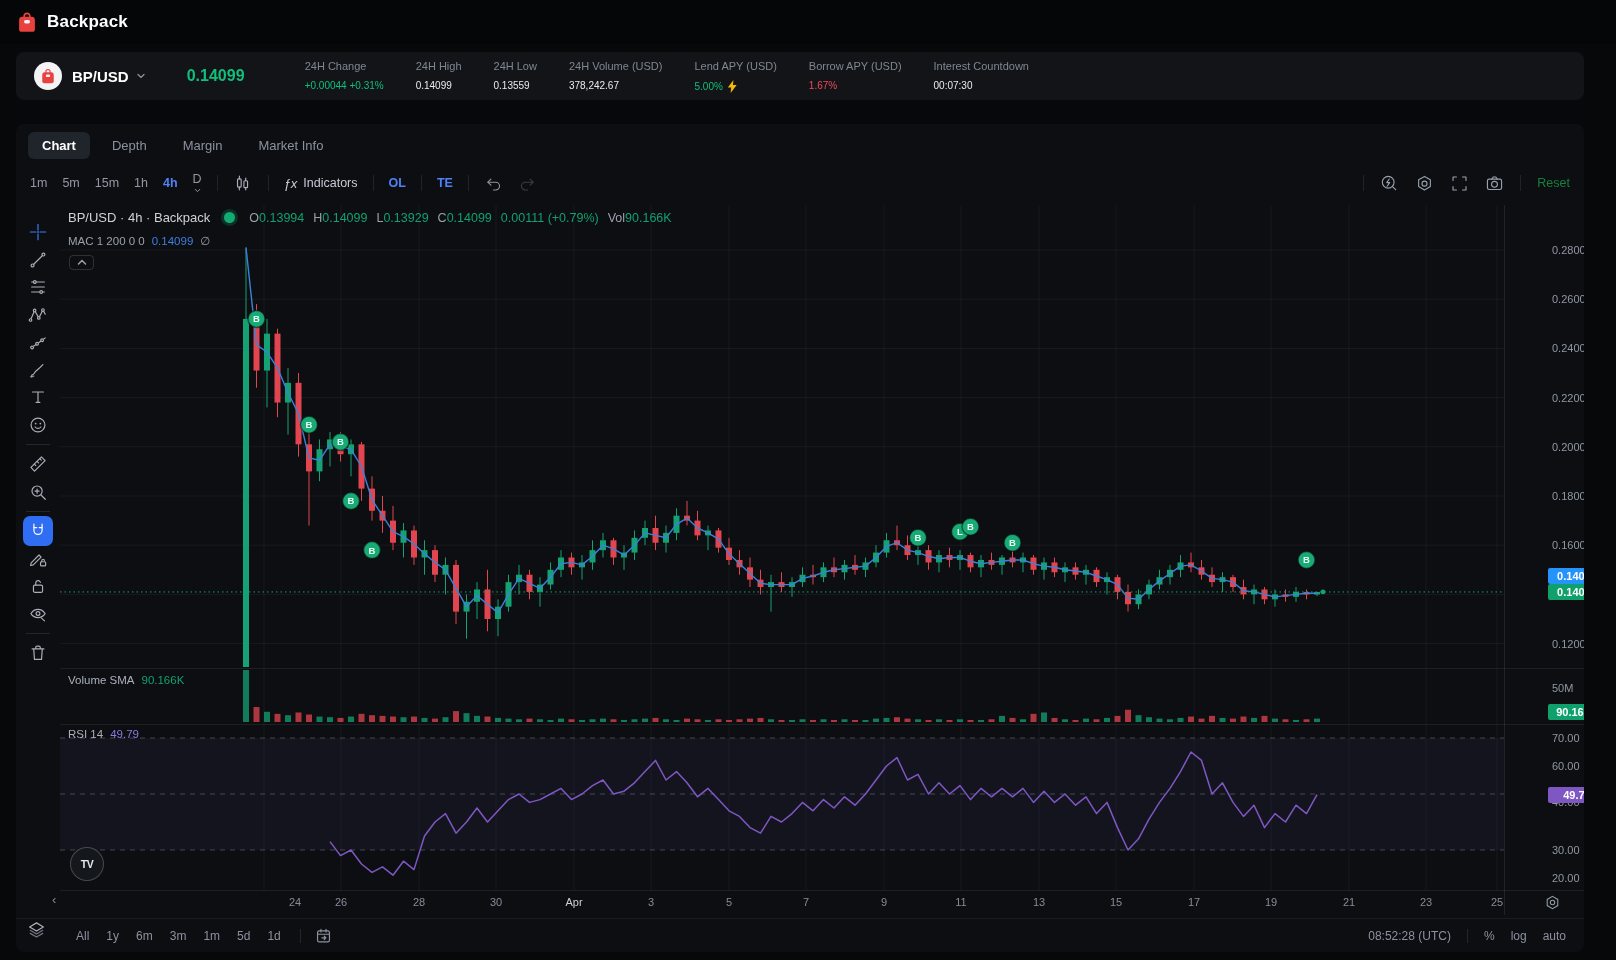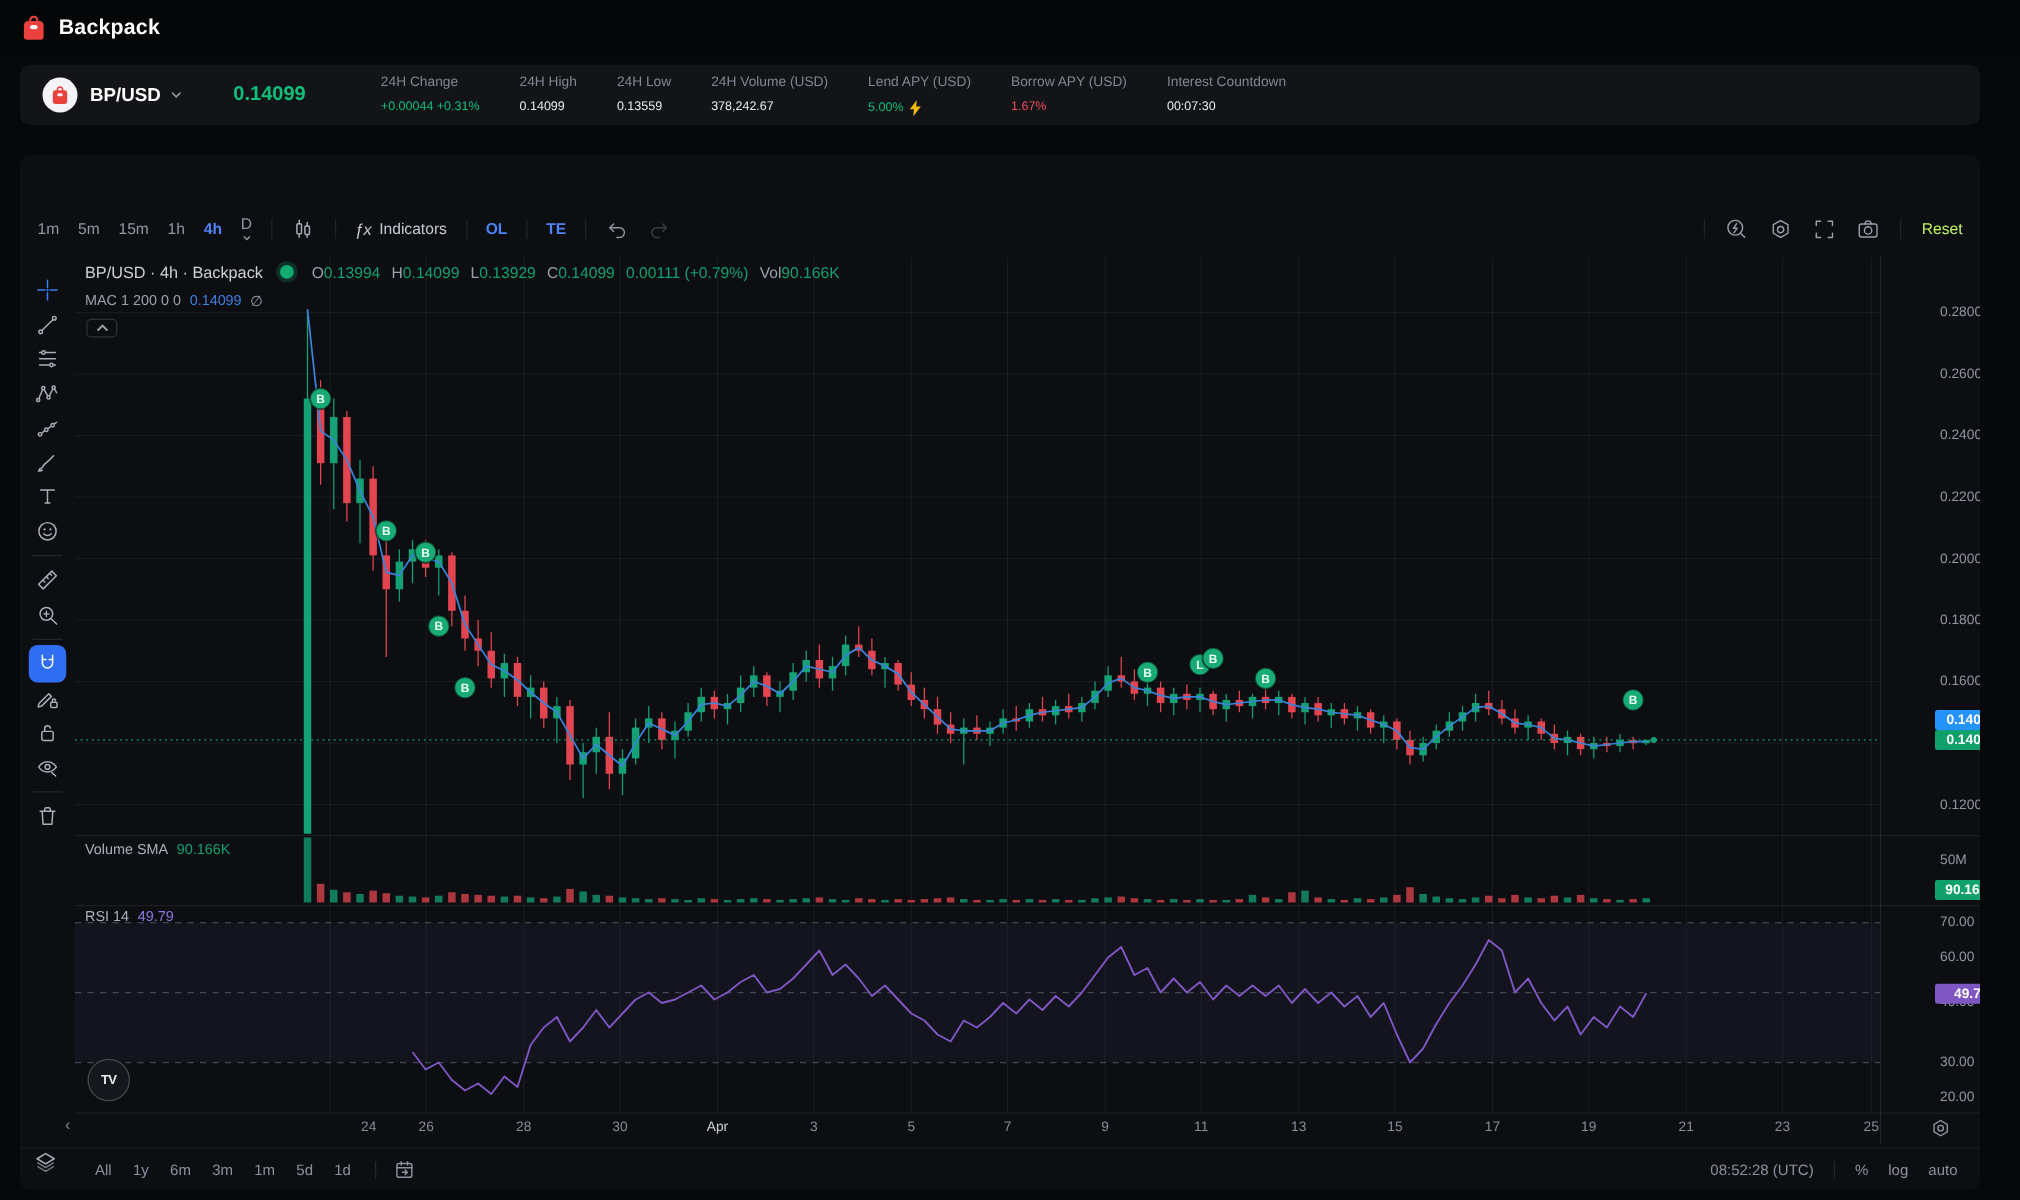--- a/index.html
+++ b/index.html
@@ -34,21 +34,21 @@
 
   .toolbar { position:absolute; left:0; top:44px; width:1568px; height:30px; display:flex; align-items:center; padding:0 14px; }
   .tb-left { display:flex; align-items:center; gap:15px; }
   .tb-right { margin-left:auto; display:flex; align-items:center; gap:16px; }
   .intv { font-size:12.5px; color:#9198a3; cursor:pointer; }
   .intv.active { color:#4f82f7; font-weight:bold; }
   .tb-div { width:1px; height:16px; background:rgba(255,255,255,.09); }
   .tb-btn { font-size:12.5px; color:#c6cbd3; display:flex; align-items:center; gap:6px; cursor:pointer; }
   .tb-blue { color:#4f82f7; font-weight:bold; font-size:12.5px; cursor:pointer; }
   .fx { font-size:13px; color:#c6cbd3; font-style:italic; }
-  .reset { font-size:12.5px; color:#bef264; cursor:pointer; }
+  .reset { font-size:12.5px; color:#15803d; cursor:pointer; }
   .icon-btn { cursor:pointer; display:flex; align-items:center; }
 
   
   .rail { position:absolute; left:0; top:74px; width:44px; bottom:34px; }
   .rail .tool { position:absolute; left:10px; width:24px; height:24px; display:flex; align-items:center; justify-content:center; cursor:pointer; }
   .rail .tool.pill { left:7px; width:30px; height:30px; background:#2f6ef2; border-radius:7px; }
   .rail .rdiv { position:absolute; left:10px; width:24px; height:1px; background:rgba(255,255,255,.1); }
   .rail-bottom { position:absolute; left:10px; top:796px; width:24px; height:24px; cursor:pointer; }
 
   
@@ -162,20 +162,26 @@
       <div class="t-stat">
         <div class="lb">Interest Countdown</div>
         <div class="vl">
           <span>00:07:30</span>
         </div>
       </div>
     </div>
 </div>
 
 <div class="card">
+  <div class="tabs" id="tabs">
+      <span class="tab active">Chart</span>
+      <span class="tab">Depth</span>
+      <span class="tab">Margin</span>
+      <span class="tab">Market Info</span>
+    </div>
 
   <div class="toolbar">
     <div class="tb-left" id="tb-left">
         <span class="intv">1m</span>
         <span class="intv">5m</span>
         <span class="intv">15m</span>
         <span class="intv">1h</span>
         <span class="intv active">4h</span>
         <span class="intv">D <svg width="9" height="9" viewBox="0 0 20 20" fill="none" stroke="#9198a3" stroke-width="2.2" stroke-linecap="round">
             <path d="M5 7.5l5 5 5-5"></path>

